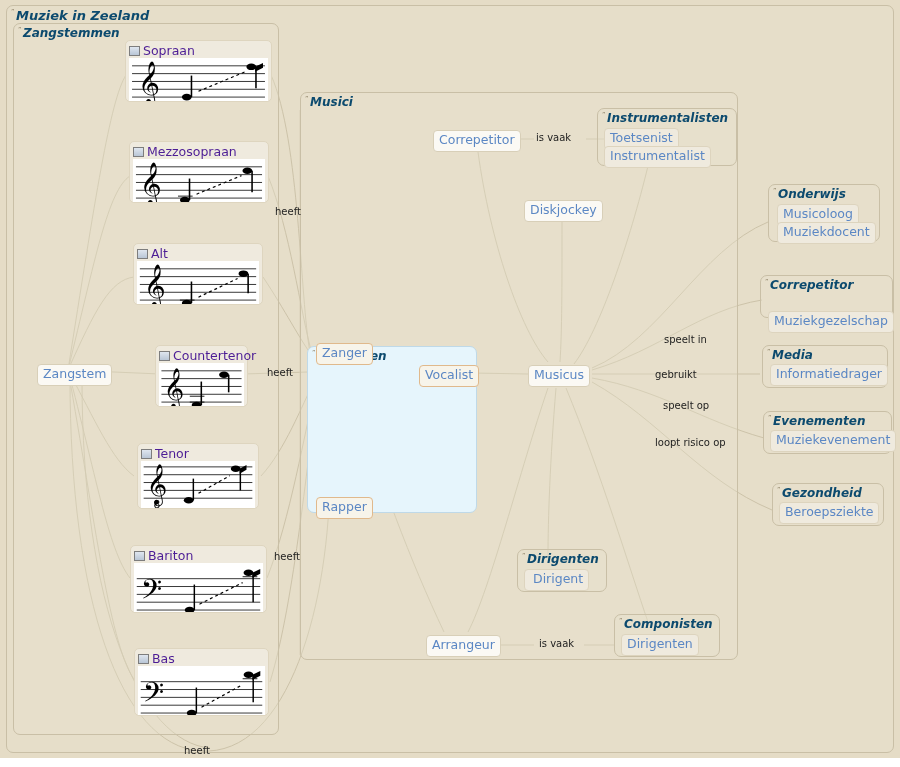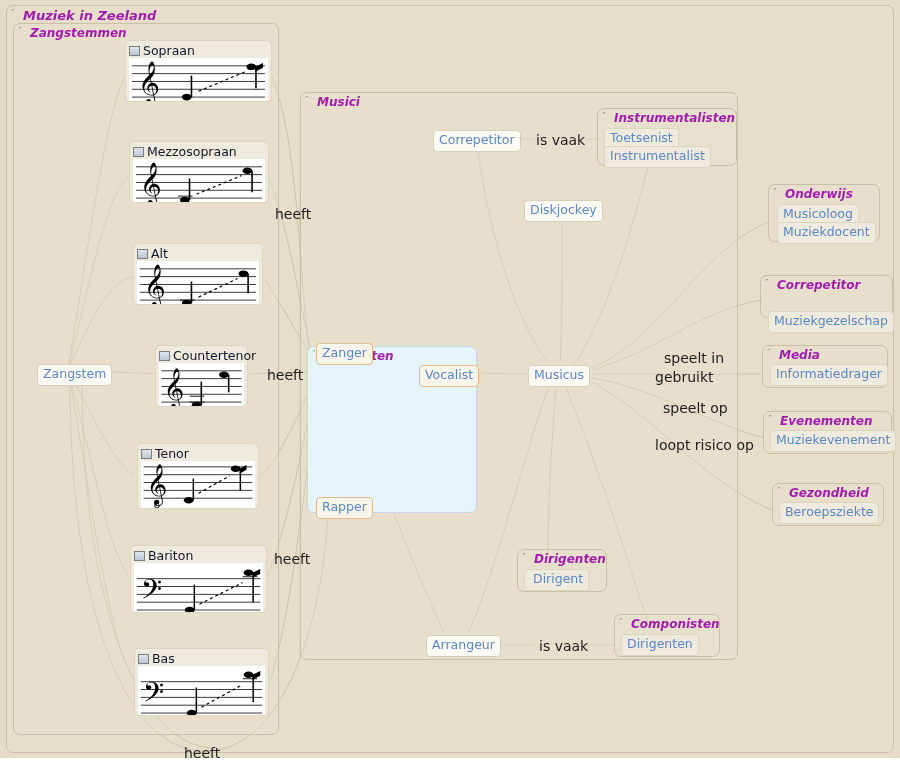--- a/index.html
+++ b/index.html
@@ -12,24 +12,24 @@
   
   .group{
     position:absolute;
     border:1px solid #c9bfa6;
     border-radius:7px;
     background:rgba(233,225,205,0.35);
     box-sizing:border-box;
   }
   .group > .gtitle{
     position:absolute;
-    left:16px; top:2px;
+    left:9px; top:2px;
     font-style:italic;
     font-weight:bold;
-    color:#a21caf;
+    color:#0c4a6e;
     white-space:nowrap;
   }
   .group > .gquote{
     position:absolute;
     left:4px; top:3px;
     font-size:7px;
     color:#8e8268;
     line-height:7px;
   }
   .g-root{ font-size:13px; }
@@ -66,21 +66,21 @@
     border-radius:5px;
     padding:2px 3px 3px 3px;
   }
   .imgnode .hdr{
     display:flex;
     align-items:center;
     gap:3px;
     height:15px;
   }
   .imgnode .hdr .lbl{
-    color:#0f172a;
+    color:#4c1d95;
     font-size:12.5px;
     line-height:13px;
     white-space:nowrap;
   }
   .thumb-icon{
     width:9px;height:8px;
     border:1px solid #7d7d7d;
     background:linear-gradient(#dfe6ef,#b9c6d6);
     display:inline-block;
     flex:0 0 auto;
@@ -90,21 +90,21 @@
   .imgnode .score{
     background:#ffffff;
     width:100%;
     box-sizing:border-box;
   }
   .score svg{display:block;}
 
   
   .elabel{
     position:absolute;
-    font-size:14px;
+    font-size:10px;
     color:#1d1d1d;
     background:transparent;
     white-space:nowrap;
     text-align:right;
   }
 </style>
 </head>
 <body>
 
 <div id="stage">
@@ -473,21 +473,21 @@
   <div class="elabel" style="left:267px;top:367px;"><span>heeft</span></div>
 
   <div class="elabel" style="left:274px;top:551px;"><span>heeft</span></div>
 
   <div class="elabel" style="left:184px;top:745px;"><span>heeft</span></div>
 
   <div class="elabel" style="left:536px;top:132px;"><span>is vaak</span></div>
 
   <div class="elabel" style="left:539px;top:638px;"><span>is vaak</span></div>
 
-  <div class="elabel" style="left:664px;top:334px;margin-top:16px;"><span>speelt in</span></div>
+  <div class="elabel" style="left:664px;top:334px;"><span>speelt in</span></div>
 
   <div class="elabel" style="left:655px;top:369px;"><span>gebruikt</span></div>
 
   <div class="elabel" style="left:663px;top:400px;"><span>speelt op</span></div>
 
   <div class="elabel" style="left:648px;top:437px;margin-left:7px;"><span>loopt risico op</span></div>
 
 </div>
 
 </body></html>

